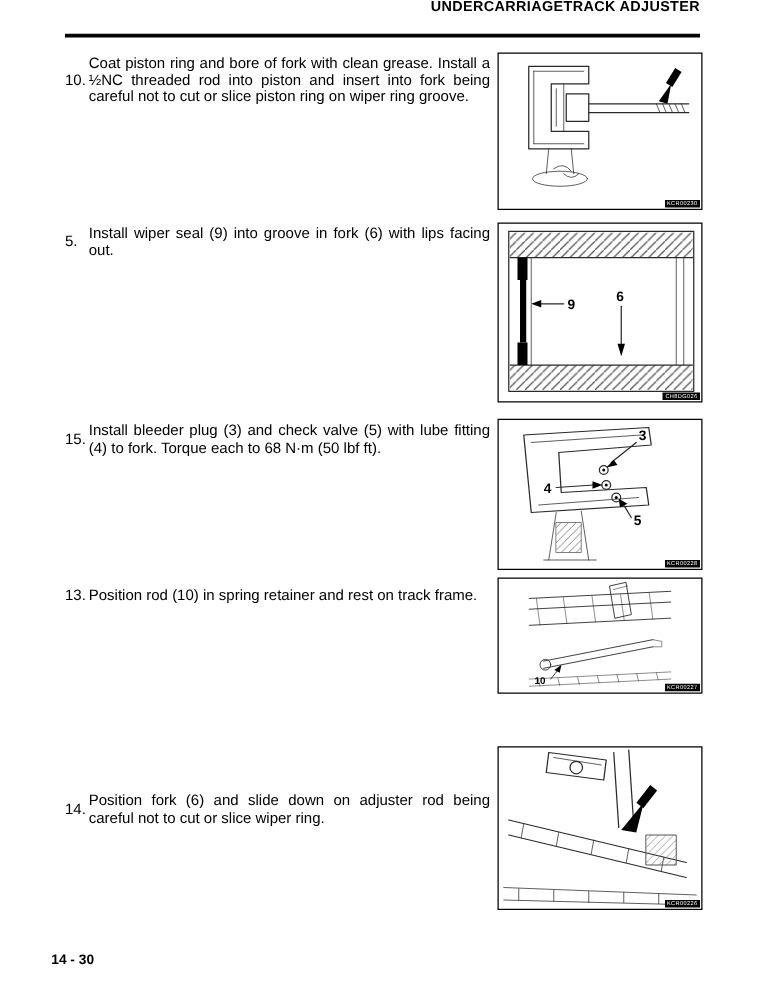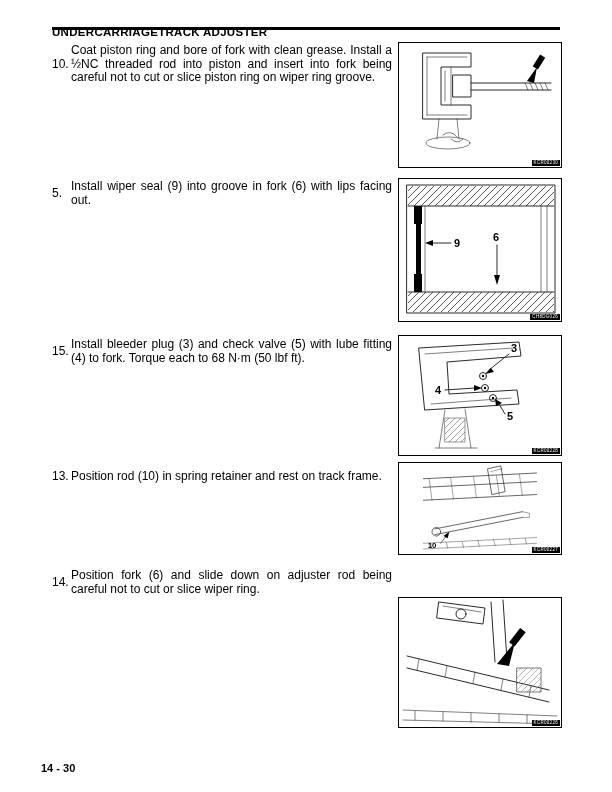--- a/index.html
+++ b/index.html
@@ -3,22 +3,22 @@
 <meta charset="utf-8">
 <style>
   * { margin:0; padding:0; box-sizing:border-box; }
   html,body { background:#ffffff; }
   .page {
     position:relative; width:612px; height:792px; background:#fff;
     font-family:"Liberation Sans", sans-serif; color:#000;
     margin:0 auto; overflow:hidden;
   }
   .page-header {
-    position:absolute; top:26px; left:52px; right:52px;
-    display:flex; justify-content:flex-start;
+    position:absolute; top:0; left:52px; right:52px;
+    display:flex; justify-content:flex-end;
     font-weight:bold; font-size:11.5px; letter-spacing:0.3px;
   }
   .header-rule {
     position:absolute; top:27px; left:52px; right:52px;
     height:2.5px; background:#000;
   }
   .step-text {
     position:absolute; left:52px; width:340px;
     display:flex; font-size:12px; line-height:13.6px;align-items:center;
   }
@@ -177,21 +177,21 @@
       <path class="lnt" d="M2,112 L160,104 M2,120 L160,112"></path>
       <path class="lnt" d="M12,112 L14,120 M34,111 L36,119 M56,110 L58,118 M78,108 L80,116 M100,107 L102,115 M122,106 L124,114 M144,105 L146,113"></path>
 
       <text class="lbl" x="8" y="118">10</text>
       <path class="ln" d="M26,112 L34,102"></path>
       <polygon class="blk" points="30,102 38,96 36,105"></polygon>
     </svg>
     <span class="fig-code">KCR00227</span>
   </figure>
 
-  <div class="step-text" style="top:569px">
+  <div class="step-text" style="top:634px">
     <span class="step-num">14.</span>
     <span class="step-body">Position fork (6) and slide down on adjuster rod being careful not to cut or slice wiper ring.</span>
   </div>
   <figure class="fig" style="top:597px; height:131px">
     <svg viewBox="0 0 162 129">
       <defs>
         <pattern id="h5" width="6" height="6" patternUnits="userSpaceOnUse">
           <path d="M0,6 L6,0" stroke="#888" stroke-width="0.6" fill="none"></path>
         </pattern>
       </defs>

